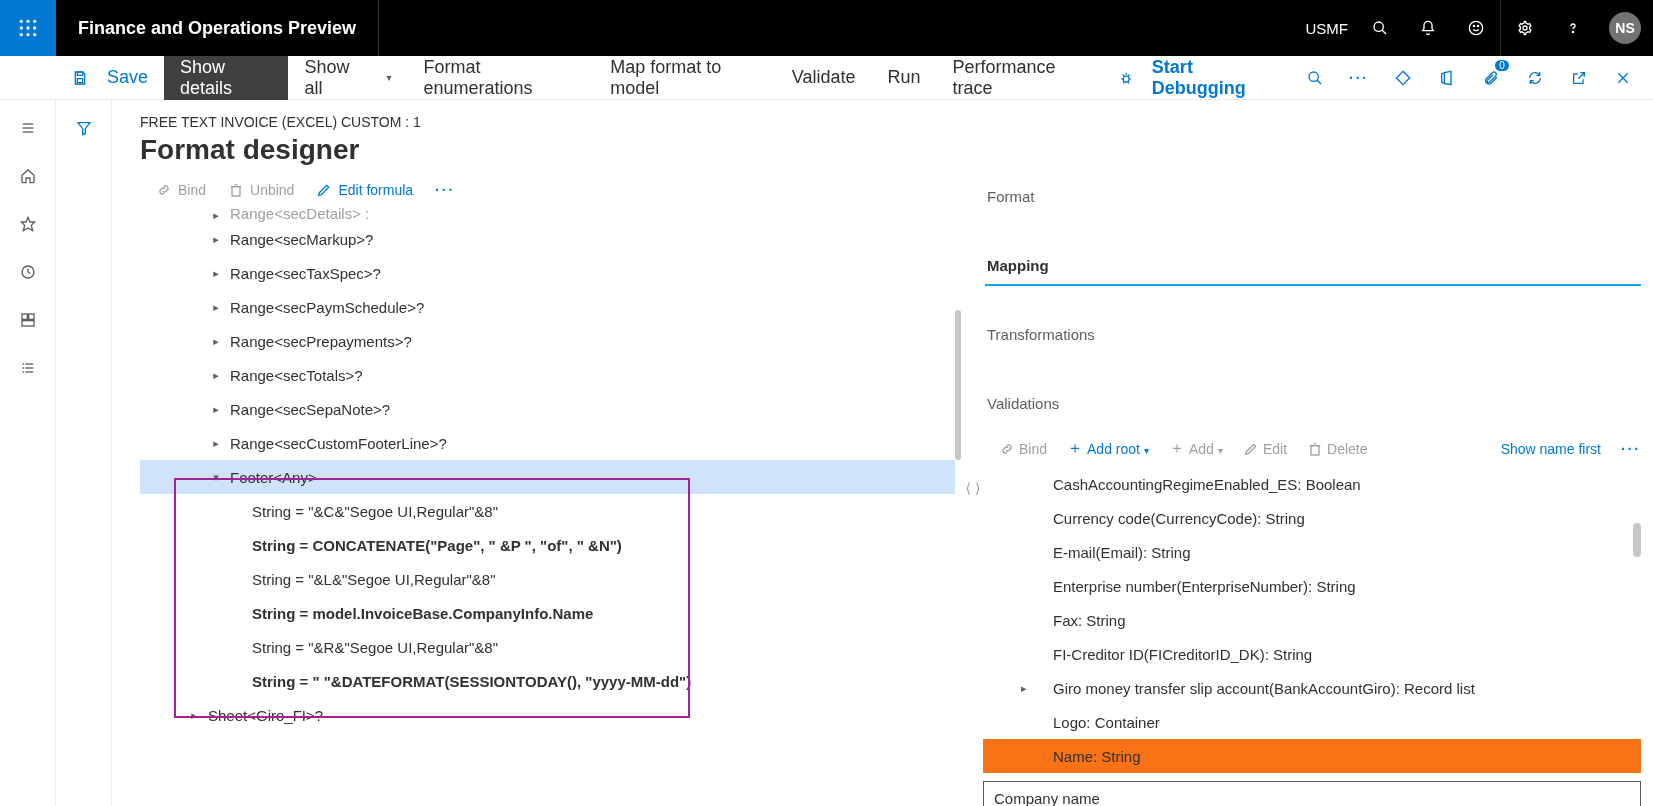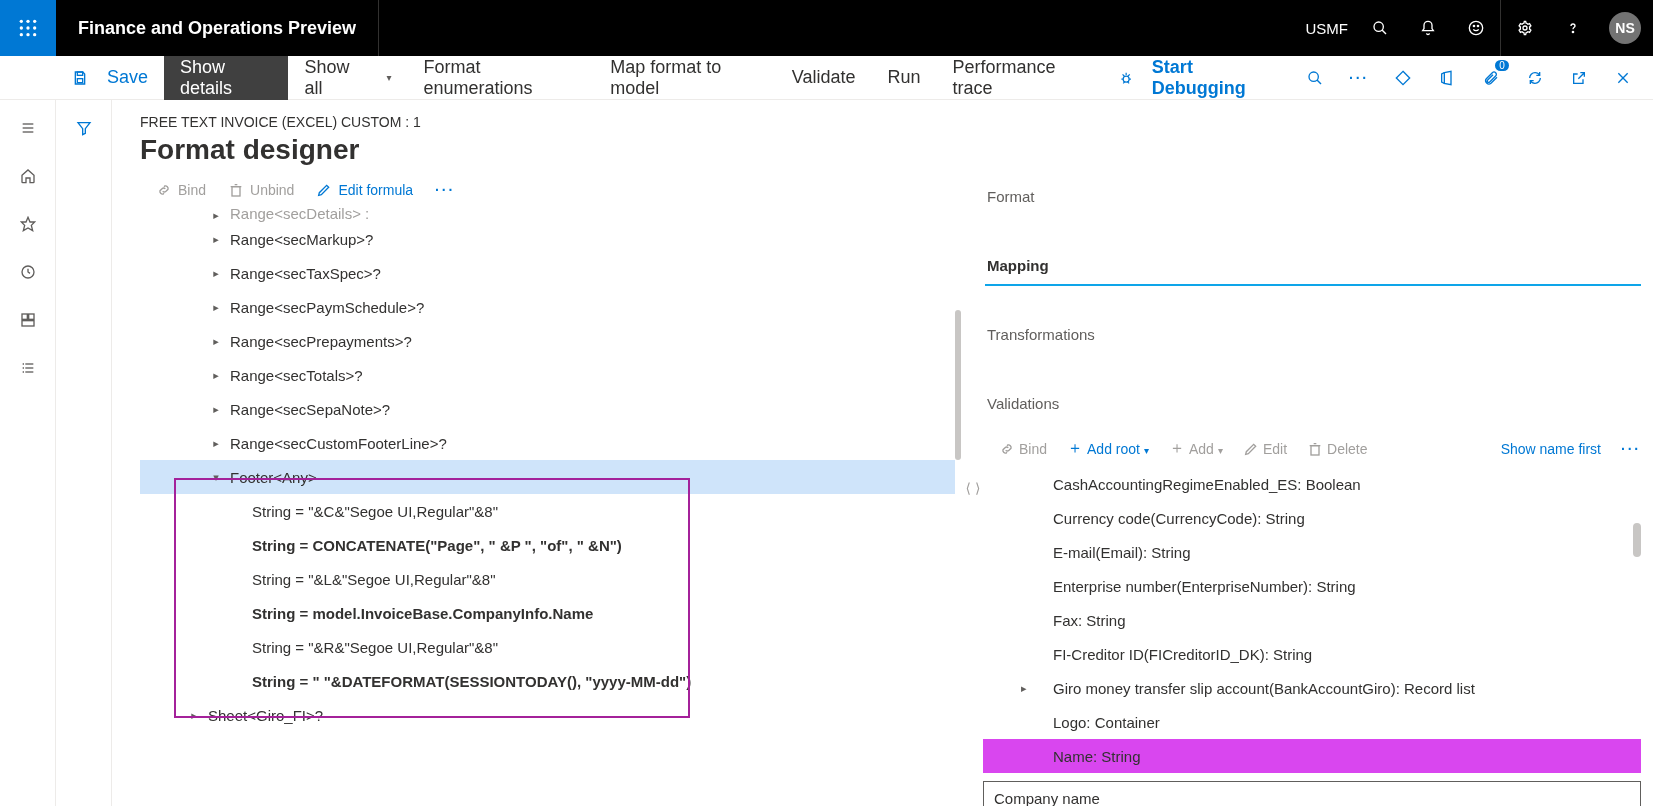--- a/index.html
+++ b/index.html
@@ -48,21 +48,21 @@
   .rightpane { width:670px; display:flex; flex-direction:column; padding-right:12px;}
   .tabs { display:flex; gap:30px; padding:8px 0 0 2px; border-bottom:0;flex-direction:column; }
   .tab { padding:10px 2px; font-size:15px; color:#605e5c; border-bottom:2px solid transparent; }
   .tab.active { color:#323130; font-weight:600; border-bottom:2px solid #0ea5e9; }
   .map-toolbar { display:flex; align-items:center; gap:20px; padding:14px 0 8px 16px; color:#605e5c; font-size:14px; }
   .map-toolbar .disabled { color:#a19f9d; display:flex; align-items:center; gap:4px;}
   .map-toolbar .blue { color:#0078d4; display:flex; align-items:center; gap:4px;}
   .map-toolbar .spacer { flex:1; }
   .map-list { flex:0 0 auto; overflow:auto; position:relative; font-size:15px; }
   .map-row { height:34px; display:flex; align-items:center; padding-left:70px; white-space:nowrap; }
-  .map-row.sel { background:#d946ef;text-align:right; }
+  .map-row.sel { background:#f97316;text-align:right; }
   .map-row .tw { position:absolute; left:38px; font-size:11px; color:#605e5c;}
   .map-scroll-v { width:8px; height:34px; background:#c8c6c4; border-radius:4px; position:absolute; right:0; top:56px;}
   .map-scroll-h { height:6px; width:96px; background:#c8c6c4; border-radius:3px; margin:2px 0 6px 0; }
   .detail-box { border:1px solid #605e5c; height:56px; padding:8px 10px; font-size:15px; color:#323130; margin-bottom:22px; }
   .detail-row2 { display:flex; gap:2px; align-items:flex-start;text-align:right; }
   .mini-btn { width:34px; height:34px; border:1px solid #8a8886; display:flex; align-items:center; justify-content:center; color:#605e5c; }
   .enabled-block { flex:1; }
   .enabled-label { font-size:13px; color:#605e5c; margin-bottom:2px; }
   .enabled-box { border:1px solid #605e5c; height:28px; }
   svg.ico { width:16px; height:16px; }

